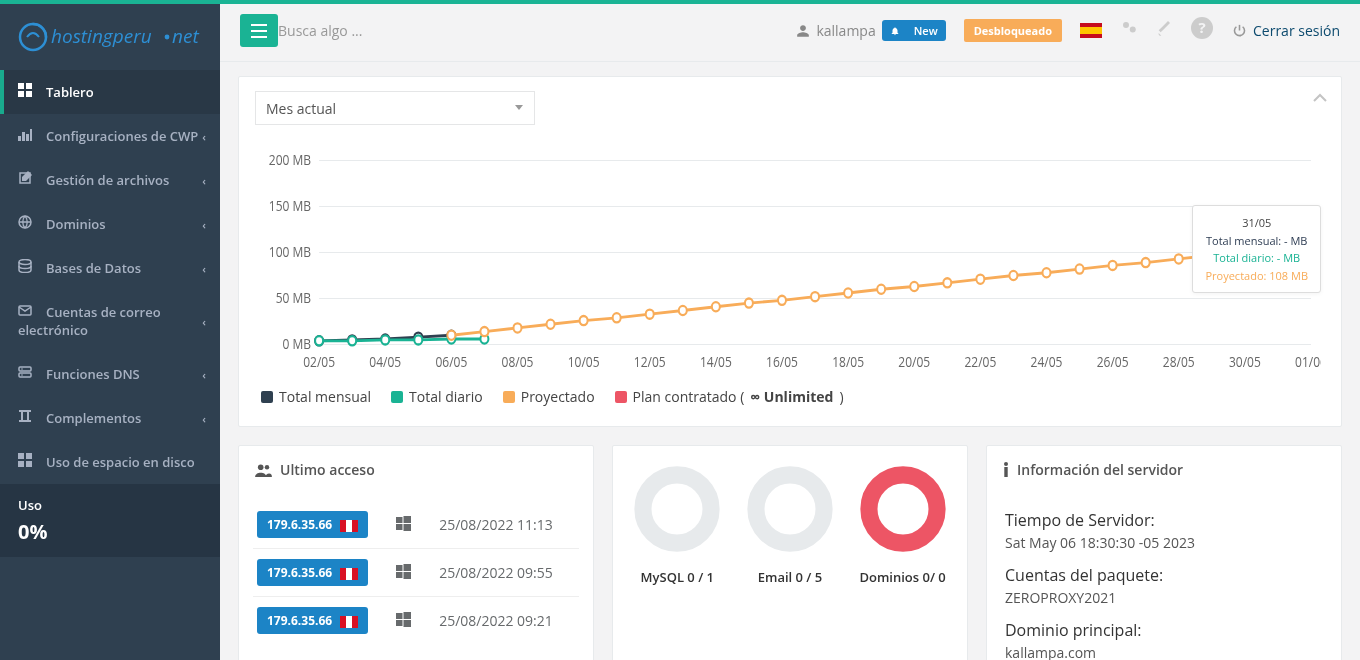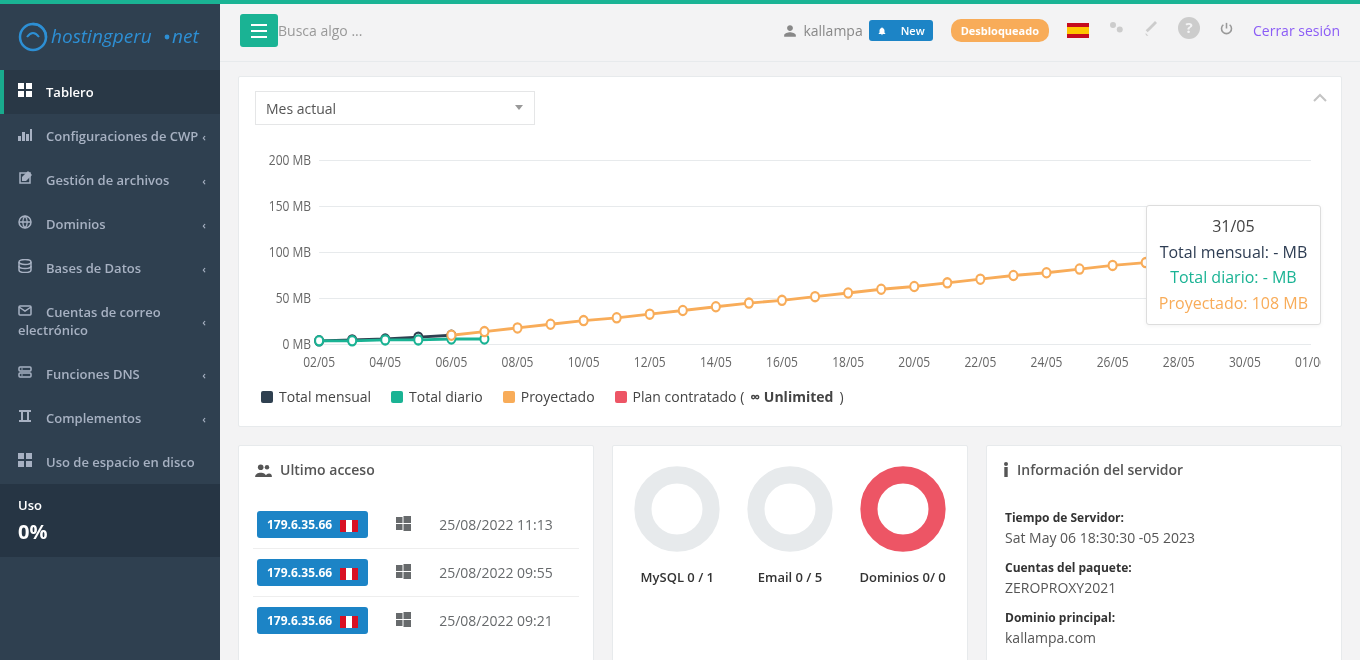--- a/index.html
+++ b/index.html
@@ -17,42 +17,42 @@
 .usage{background:#263544;padding:12px 18px;color:#fff;font-weight:600}
 .usage-pct{font-size:20px;font-weight:700;margin-top:4px}
 
 .topbar{position:fixed;top:0;left:220px;right:0;height:62px;background:#f3f3f4;border-bottom:1px solid #e7eaec;display:flex;align-items:center;padding:0 20px;z-index:9}
 .btn-burger{width:38px;height:33px;background:#1ab394;border:none;border-radius:3px;color:#fff;font-size:16px;display:flex;align-items:center;justify-content:center;cursor:pointer}
 .search{border:none;background:transparent;font-size:14px;color:#676a6c;outline:none;flex:0 0 250px}
 .search::placeholder{color:#999}
 .topbar-right{margin-left:auto;display:flex;align-items:center;gap:18px;color:#999}
 .user-blk{display:flex;align-items:center;gap:6px;color:#888;font-size:14px}
 .pill-blue{background:#1c84c6;color:#fff;font-size:11px;padding:3px 8px;border-radius:3px;font-weight:600;display:inline-flex;align-items:center;gap:14px}
-.pill-orange{background:#f8ac59;color:#fff;font-size:11px;padding:4px 10px;border-radius:10px;font-weight:700}
+.pill-orange{background:#f8ac59;color:#fff;font-size:11px;padding:4px 10px;border-radius:2px;font-weight:700}
 .flag{width:22px;height:15px;display:inline-block}
 .top-ico{color:#ccc;font-size:16px;cursor:pointer}
 .top-ico.big{font-size:24px}
-.logout{color:#8b5cf6;font-size:14px;display:flex;align-items:flex-start;gap:19px;cursor:pointer}
+.logout{color:#0c4a6e;font-size:14px;display:flex;align-items:center;gap:6px;cursor:pointer}
 
 .content{margin-left:220px;padding:76px 18px 20px}
 .panel{background:#fff;border:1px solid #e7eaec;border-radius:2px;margin-bottom:18px}
 .panel-head{padding:14px 16px;border-bottom:0;display:flex;align-items:center;gap:12px;position:relative}
 .panel-head h3{font-size:14px;font-weight:600;color:#555;display:flex;align-items:center;gap:8px}
 .sel{height:34px;border:1px solid #e5e6e7;padding:0 30px 0 10px;font-size:14px;color:#555;background:#fff;appearance:none;min-width:280px;position:relative}
 .sel-wrap{position:relative}
 .sel-wrap:after{content:"";position:absolute;right:12px;top:14px;border-left:4px solid transparent;border-right:4px solid transparent;border-top:5px solid #999}
 .collapse-ico{position:absolute;right:14px;top:12px;color:#c4c4c4;cursor:pointer}
 .chart-body{padding:10px 20px 18px}
 .row3{display:flex;gap:18px}
 .row3>.panel{flex:1;min-width:0}
 
 .chart-svg{width:100%;height:230px}
 .axis-label{font-size:12px;fill:#666}
 .grid-line{stroke:#e7eaec;stroke-width:1}
-.tooltip-box{position:absolute;right:20px;top:128px;background:#fff;border:1px solid #ddd;border-radius:3px;padding:8px 12px;font-size:16px;text-align:center;line-height:1.6;box-shadow:0 1px 4px rgba(0,0,0,.05)}
+.tooltip-box{position:absolute;right:20px;top:128px;background:#fff;border:1px solid #ddd;border-radius:3px;padding:8px 12px;font-size:11px;text-align:center;line-height:1.6;box-shadow:0 1px 4px rgba(0,0,0,.05)}
 .tooltip-box .d{color:#444}
 .tooltip-box .m{color:#2e3d53}
 .tooltip-box .t{color:#1ab394}
 .tooltip-box .p{color:#f8ac59}
 .chart-panel{position:relative}
 .legend{display:flex;gap:20px;padding:4px 2px 2px;font-size:14px;color:#444}
 .legend span{display:flex;align-items:center;gap:6px}
 .legend .sw{width:12px;height:12px;border-radius:2px;display:inline-block}
 
 .access-body{padding:8px 14px 14px}
@@ -62,21 +62,21 @@
 .peru-flag{width:18px;height:12px;display:inline-block}
 .os-ico{color:#676a6c;font-size:15px}
 .access-time{color:#676a6c;font-size:14px}
 
 .donut-body{padding:18px 8px;display:flex;justify-content:space-around;align-items:flex-end}
 .donut-col{text-align:center}
 .donut-col svg{width:90px;height:90px}
 .donut-label{margin-top:10px;font-size:13px;color:#333;font-weight:600}
 
 .info-body{padding:16px 18px}
-.info-body h4{font-size:12px;font-weight:700;color:#333;margin-bottom:2px;margin-top:12px}
+.info-body h4{font-size:16px;font-weight:400;color:#333;margin-bottom:2px;margin-top:12px}
 .info-body h4:first-child{margin-top:0}
 .info-body .val{font-size:14px;color:#555;margin-bottom:4px}
 </style>
 </head>
 <body>
 
 <div class="topbar-accent"></div>
 
 <div class="sidebar">
   <div class="logo-wrap">

